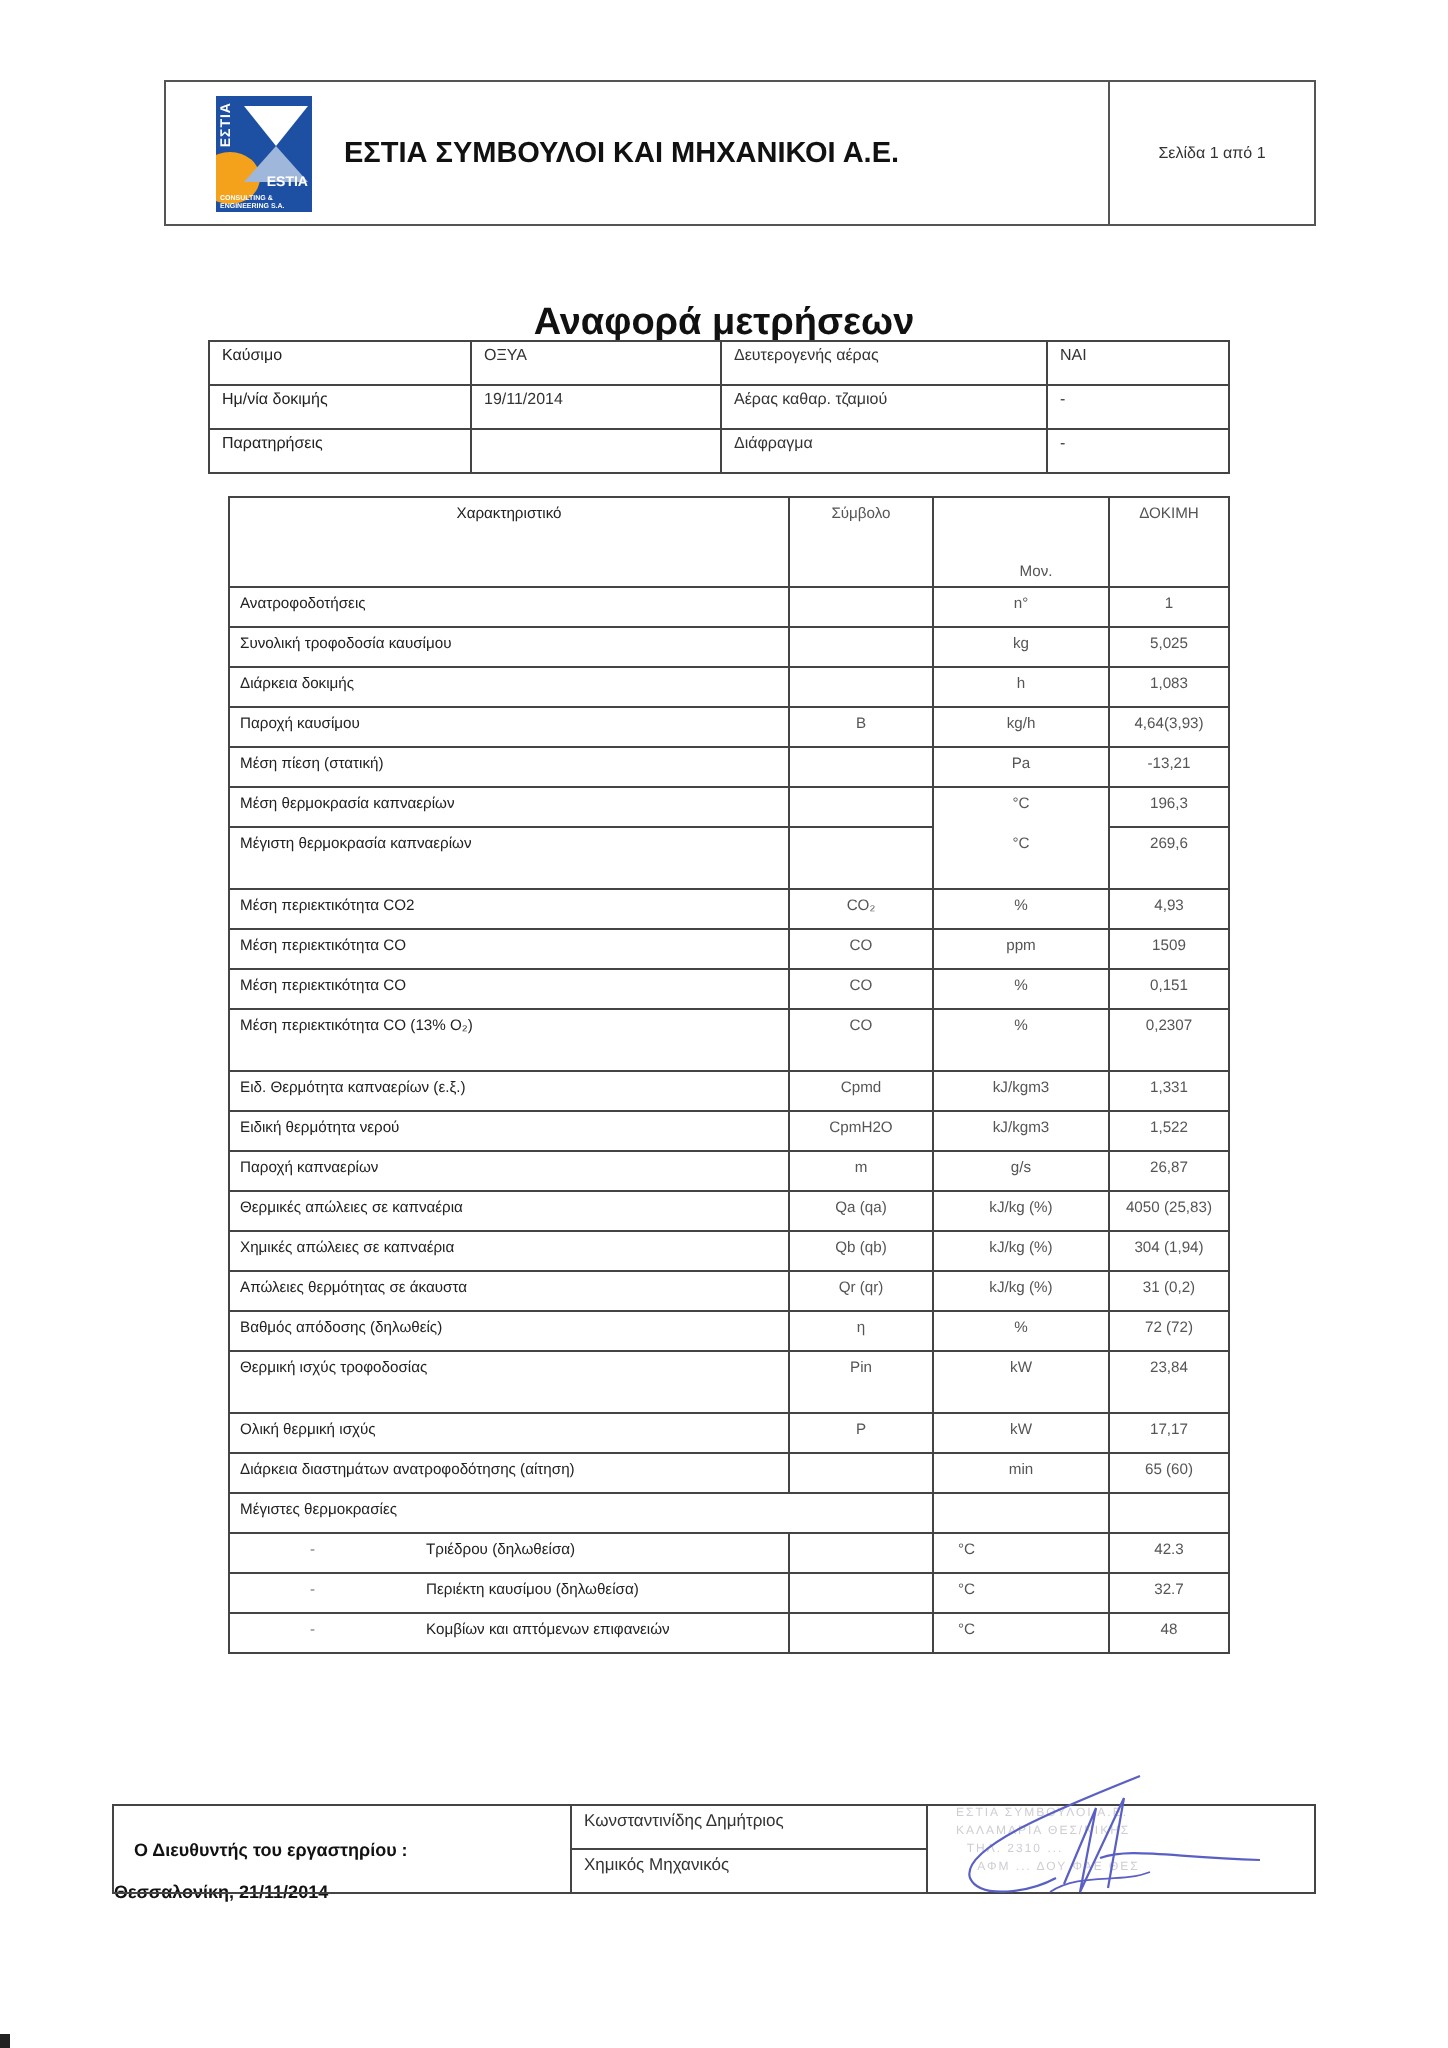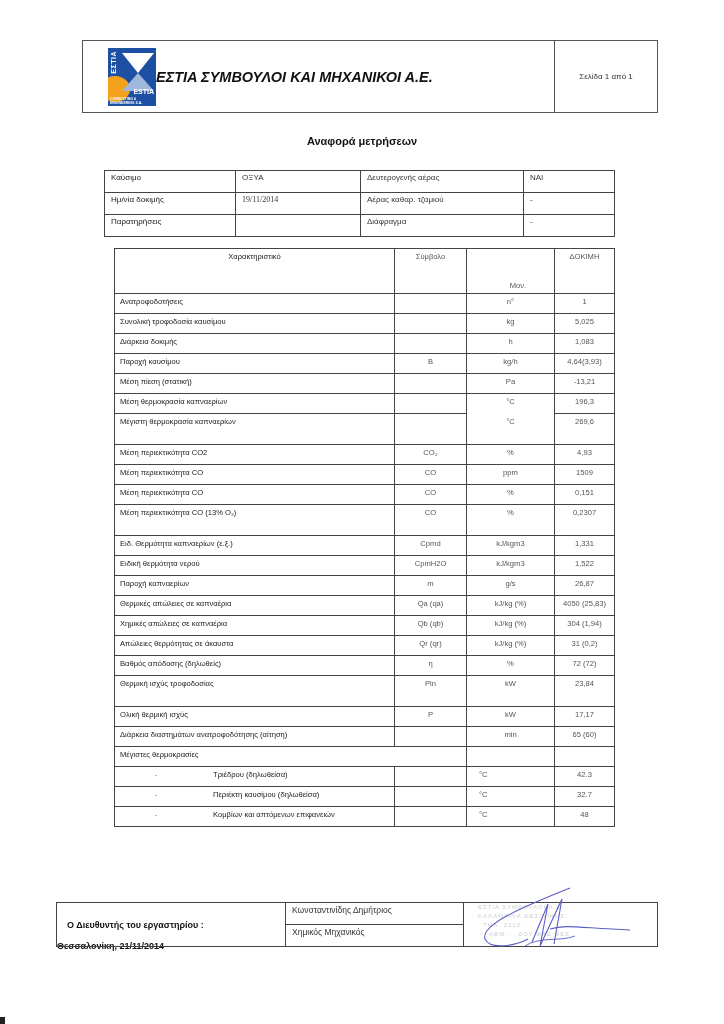--- a/index.html
+++ b/index.html
@@ -19,24 +19,24 @@
   .logo .hg-top { position: absolute; left: 14px; top: 5px; width: 0; height: 0;
                   border-left: 16px solid transparent; border-right: 16px solid transparent;
                   border-top: 20px solid #ffffff; }
   .logo .hg-bot { position: absolute; left: 14px; top: 25px; width: 0; height: 0;
                   border-left: 16px solid transparent; border-right: 16px solid transparent;
                   border-bottom: 18px solid #9fb7da; }
   .logo .vtext { position: absolute; left: 2px; top: 3px; font-size: 7px; font-weight: bold;
                  color: #fff; writing-mode: vertical-rl; transform: rotate(180deg); letter-spacing: 0.5px; }
   .logo .btext { position: absolute; right: 2px; top: 40px; font-size: 7px; font-weight: bold; color: #fff; }
   .logo .stext { position: absolute; left: 2px; bottom: 1px; font-size: 3.5px; color: #fff; line-height: 4px; font-weight: bold; }
-  .company { font-size: 14.5px; font-weight: bold; font-style: italic; color: #111; }
-
-  .title { position: absolute; left: 0; width: 724px; top: 135px; text-align: center;
-           font-size: 11px; font-weight: bold; color: #111; }
+  .company { margin-left: 16px; font-size: 14.5px; font-weight: bold; color: #111; }
+
+  .title { position: absolute; left: 0; width: 724px; top: 151px; text-align: center;
+           font-size: 19px; font-weight: bold; color: #111; }
 
   
   table { border-collapse: collapse; position: absolute; }
   .info { left: 104px; top: 170px; width: 511px; font-size: 8px; }
   .info td { border: 1px solid #444; height: 19px; padding: 0 6px; vertical-align: top; padding-top: 2px; color: #333; }
   .info td.lbl { color: #222; font-weight: normal; }
 
   
   .meas { left: 114px; top: 248px; width: 501px; font-size: 7.6px; }
   .meas td { border: 1px solid #444; padding: 0 5px; vertical-align: top; padding-top: 3px; color: #333; }
@@ -86,21 +86,21 @@
 <table class="info">
   <tbody id="info-body">
       <tr>
         <td class="lbl" style="width: 118px;">Καύσιμο</td>
         <td style="width: 112px;">ΟΞΥΑ</td>
         <td style="width: 150px;">Δευτερογενής αέρας</td>
         <td>ΝΑΙ</td>
       </tr>
       <tr>
         <td class="lbl" style="width: 118px;">Ημ/νία δοκιμής</td>
-        <td style="width: 112px; font-family: Liberation Serif, serif;">19/11/2014</td>
+        <td style="width: 112px;">19/11/2014</td>
         <td style="width: 150px;">Αέρας καθαρ. τζαμιού</td>
         <td>-</td>
       </tr>
       <tr>
         <td class="lbl" style="width: 118px;">Παρατηρήσεις</td>
         <td style="width: 112px;"></td>
         <td style="width: 150px;">Διάφραγμα</td>
         <td>-</td>
       </tr>
     </tbody>

